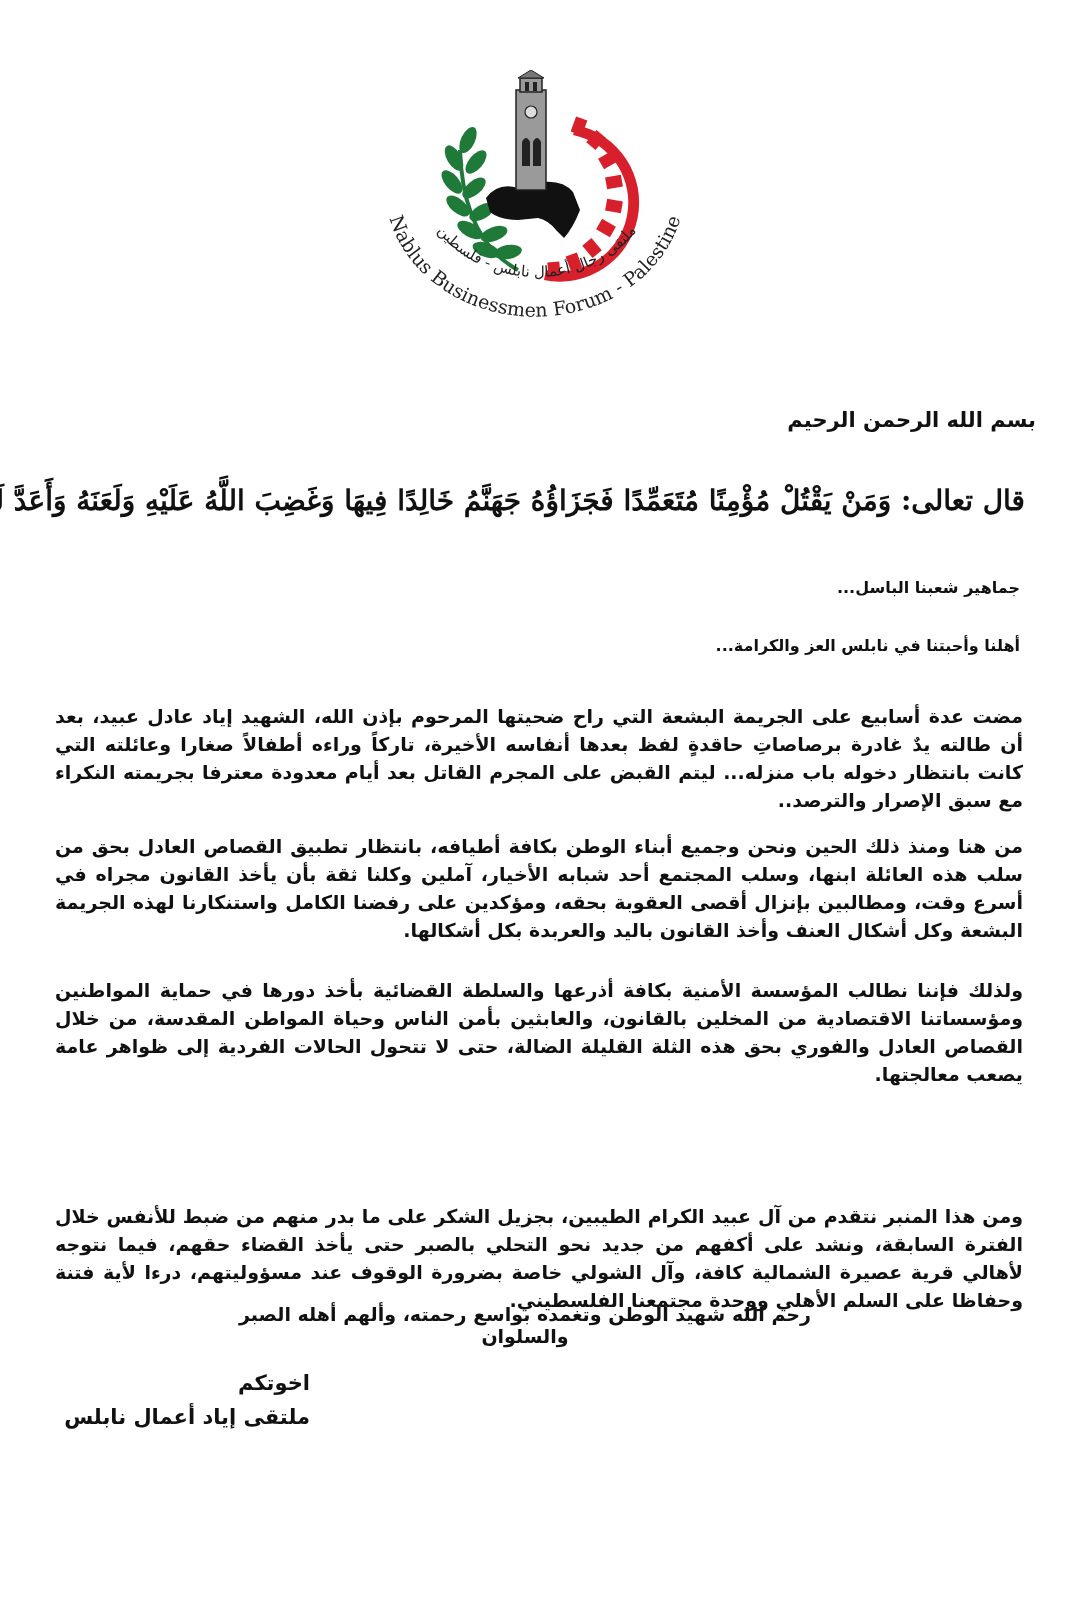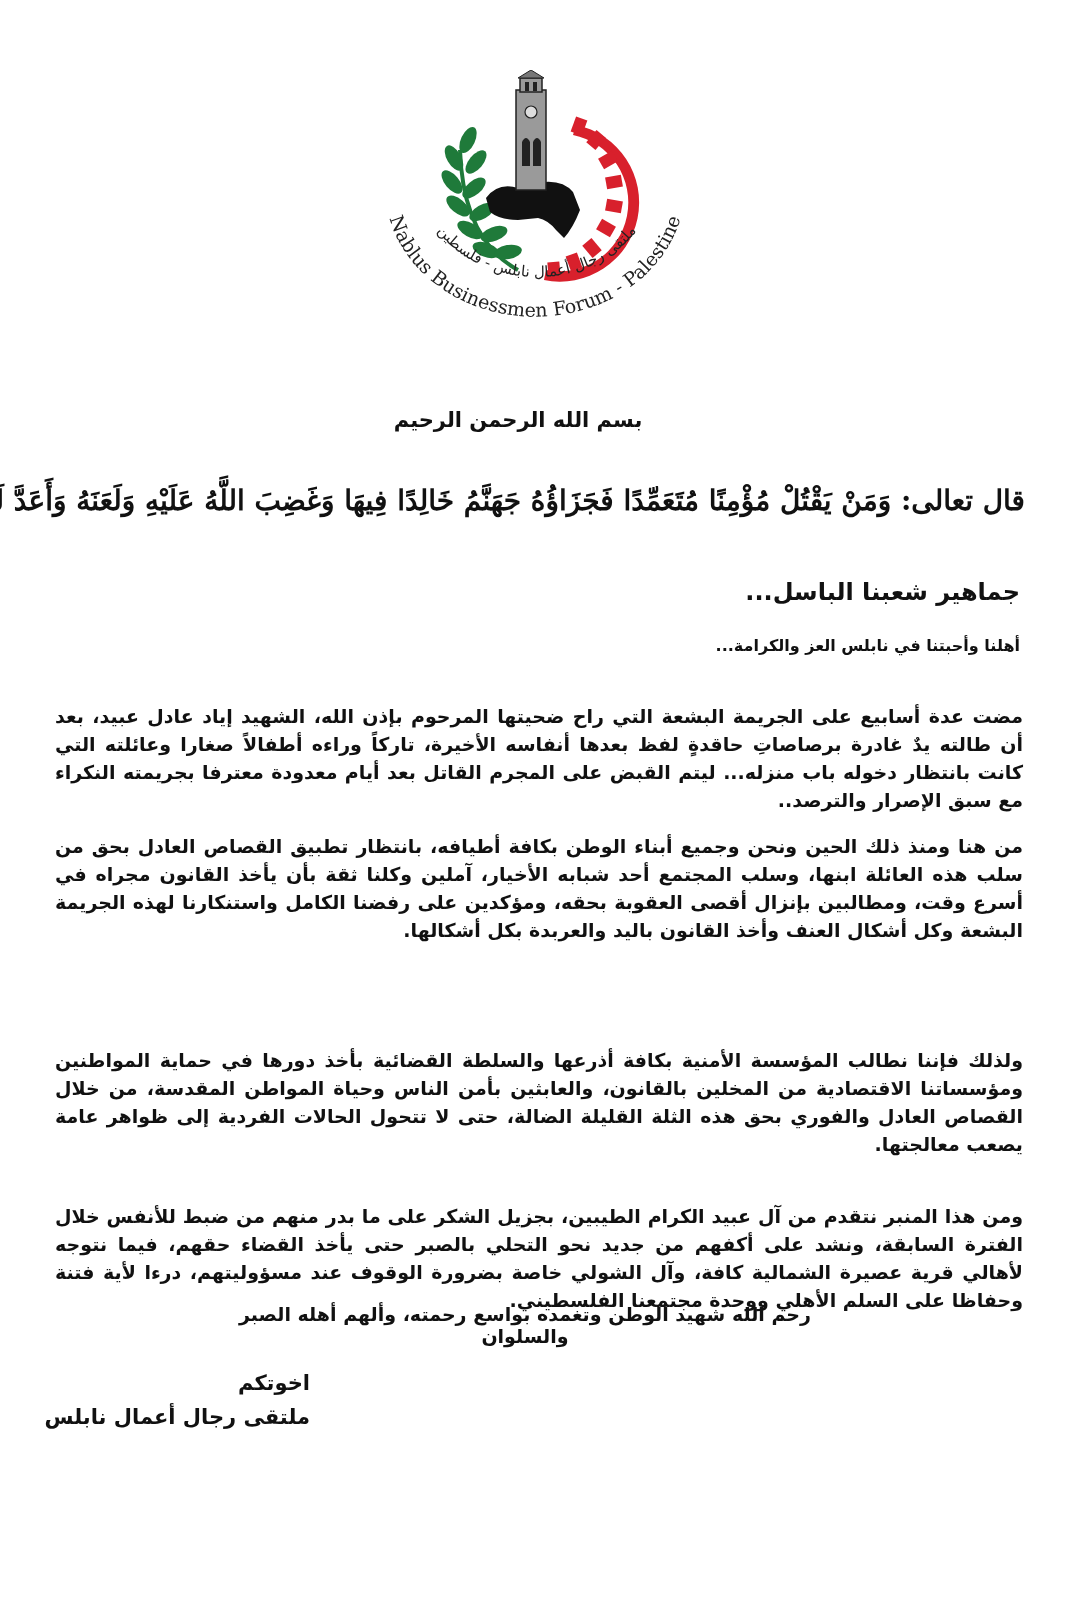--- a/index.html
+++ b/index.html
@@ -32,61 +32,61 @@
 
     .rtl {
       direction: rtl;
       unicode-bidi: embed;
       font-weight: bold;
     }
     .basmala {
       position: absolute;
       top: 408px;
       left: 0; width: 1036px;
-      text-align: center;
+      text-align: right;
       font-size: 21px;
     }
     .verse {
       position: absolute;
       top: 484px;
       right: 55px;
       width: 980px;
       text-align: right;
       font-family: "DejaVu Serif", "Liberation Serif", serif;
       font-size: 28px;
       white-space: nowrap;
     }
     .greet1 {
       position: absolute;
       top: 578px;
       right: 60px;
       width: 900px;
       text-align: right;
-      font-size: 24px;
+      font-size: 16px;
     }
     .greet2 {
       position: absolute;
       top: 636px;
       right: 60px;
       width: 900px;
       text-align: right;
       font-size: 16px;
     }
     .para {
       position: absolute;
       right: 57px;
       width: 968px;
       text-align: justify;
       text-align-last: right;
       font-size: 19px;
       line-height: 28px;
     }
     .p1 { top: 702px; }
     .p2 { top: 832px; }
-    .p3 { top: 1046px; }
+    .p3 { top: 976px; }
     .p4 { top: 1202px; }
 
     .closing {
       position: absolute;
       top: 1303px;
       left: 200px;
       width: 650px;
       text-align: center;
       font-size: 19px;
     }
@@ -170,15 +170,15 @@
   <div class="rtl greet2">أهلنا وأحبتنا في نابلس العز والكرامة...</div>
 
   <div class="rtl para p1">مضت عدة أسابيع على الجريمة البشعة التي راح ضحيتها المرحوم بإذن الله، الشهيد إياد عادل عبيد، بعد أن طالته يدٌ غادرة برصاصاتِ حاقدةٍ لفظ بعدها أنفاسه الأخيرة، تاركاً وراءه أطفالاً صغارا وعائلته التي كانت بانتظار دخوله باب منزله... ليتم القبض على المجرم القاتل بعد أيام معدودة معترفا بجريمته النكراء مع سبق الإصرار والترصد..</div>
   <div class="rtl para p2">من هنا ومنذ ذلك الحين ونحن وجميع أبناء الوطن بكافة أطيافه، بانتظار تطبيق القصاص العادل بحق من سلب هذه العائلة ابنها، وسلب المجتمع أحد شبابه الأخيار، آملين وكلنا ثقة بأن يأخذ القانون مجراه في أسرع وقت، ومطالبين بإنزال أقصى العقوبة بحقه، ومؤكدين على رفضنا الكامل واستنكارنا لهذه الجريمة البشعة وكل أشكال العنف وأخذ القانون باليد والعربدة بكل أشكالها.</div>
   <div class="rtl para p3">ولذلك فإننا نطالب المؤسسة الأمنية بكافة أذرعها والسلطة القضائية بأخذ دورها في حماية المواطنين ومؤسساتنا الاقتصادية من المخلين بالقانون، والعابثين بأمن الناس وحياة المواطن المقدسة، من خلال القصاص العادل والفوري بحق هذه الثلة القليلة الضالة، حتى لا تتحول الحالات الفردية إلى ظواهر عامة يصعب معالجتها.</div>
   <div class="rtl para p4">ومن هذا المنبر نتقدم من آل عبيد الكرام الطيبين، بجزيل الشكر على ما بدر منهم من ضبط للأنفس خلال الفترة السابقة، ونشد على أكفهم من جديد نحو التحلي بالصبر حتى يأخذ القضاء حقهم، فيما نتوجه لأهالي قرية عصيرة الشمالية كافة، وآل الشولي خاصة بضرورة الوقوف عند مسؤوليتهم، درءا لأية فتنة وحفاظا على السلم الأهلي ووحدة مجتمعنا الفلسطيني.</div>
 
   <div class="rtl closing">رحم الله شهيد الوطن وتغمده بواسع رحمته، وألهم أهله الصبر والسلوان</div>
 
   <div class="rtl sign sign1">اخوتكم</div>
-  <div class="rtl sign sign2">ملتقى رجال أعمال نابلس</div>
+  <div class="rtl sign sign2">ملتقى إياد أعمال نابلس</div>
 
 </div>
 
 </body></html>

